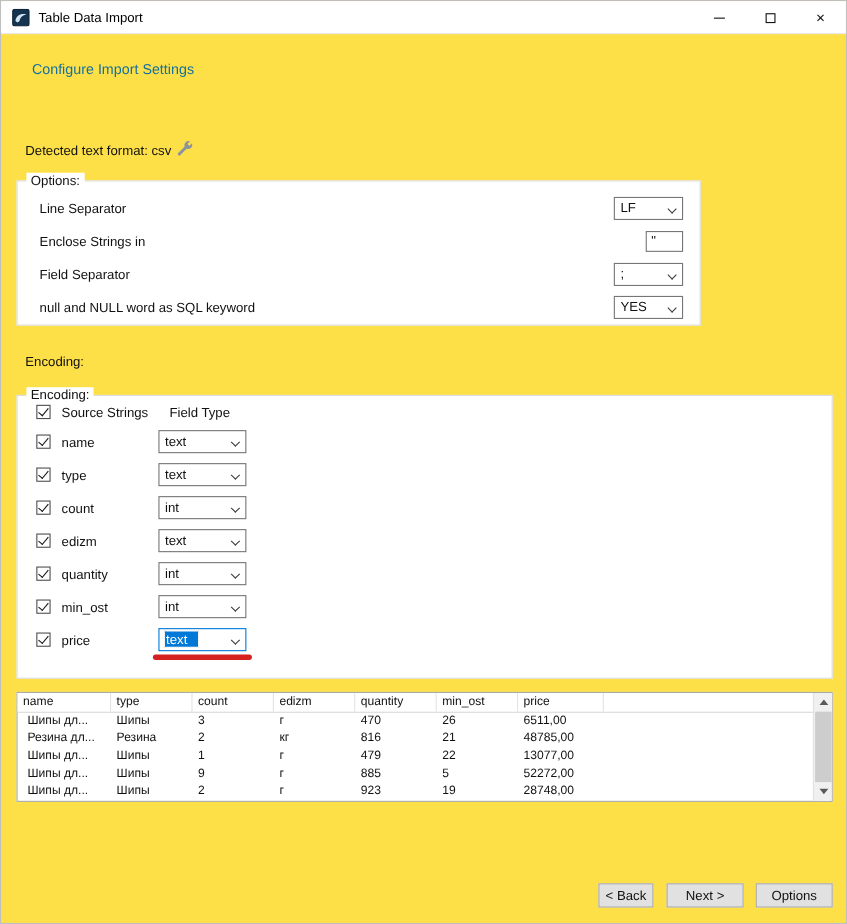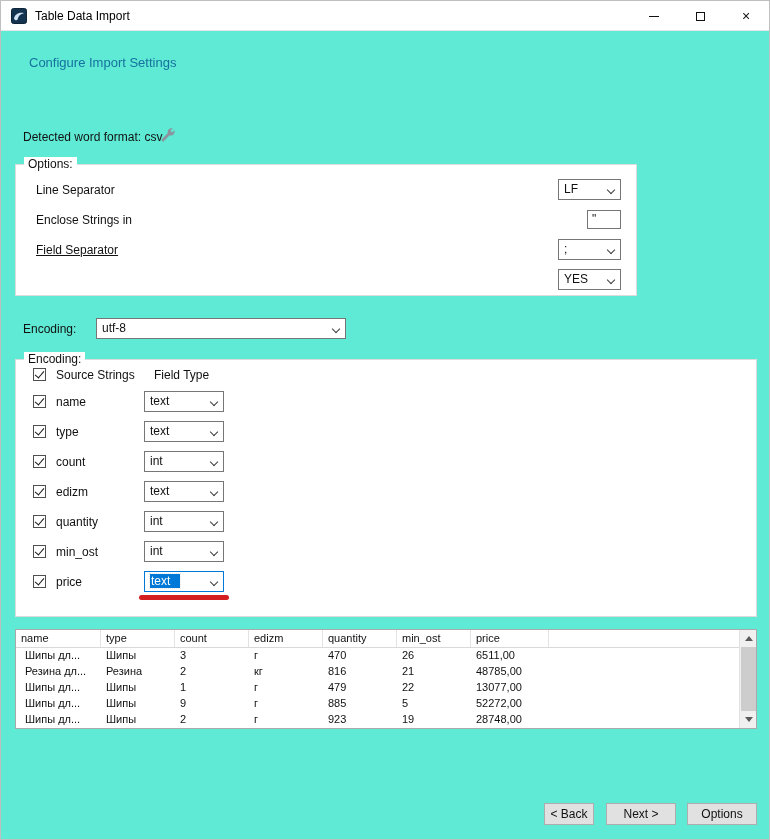--- a/index.html
+++ b/index.html
@@ -1,17 +1,17 @@
 <!DOCTYPE html>
 <html><head>
 <meta charset="utf-8">
 <style>
   html,body{margin:0;padding:0;background:#f0f0f0;}
   *{box-sizing:border-box;font-family:"Liberation Sans","DejaVu Sans",sans-serif;}
-  .window{position:relative;width:770px;height:840px;background:#5eead4;border:1px solid #bfbfbf;overflow:hidden;padding-left:40px;}
+  .window{position:relative;width:770px;height:840px;background:#fde047;border:1px solid #bfbfbf;overflow:hidden;padding-left:40px;}
 
   
   .titlebar{position:absolute;left:0;top:0;width:100%;height:30px;background:#ffffff;border-bottom:1px solid #e6e6e6;display:flex;align-items:center;}
   .app-icon{width:16px;height:16px;margin:0 8px 0 10px;flex:0 0 auto;}
   .title-text{font-size:12px;color:#000;}
   .win-controls{position:absolute;right:0;top:0;height:30px;display:flex;}
   .win-btn{width:46px;height:30px;display:flex;align-items:center;justify-content:center;cursor:default;}
   .glyph-min{width:10px;height:1px;background:#111;display:block;}
   .glyph-max{width:9px;height:9px;border:1px solid #111;display:block;}
   .glyph-close{font-size:14px;color:#111;line-height:1;}
@@ -90,21 +90,21 @@
         </div>
       <div class="win-btn">
           <span class="glyph-close">×</span>
         </div>
     </div>
   </div>
 
   <div class="heading">Configure Import Settings</div>
 
   <div class="detected">
-    <span>Detected word format:</span>
+    <span>Detected text format:</span>
     <span>csv</span>
   </div>
   <span class="wrench">
     <svg width="18" height="18" viewBox="0 0 18 18">
       <path d="M15.6 4.2 a4 4 0 0 1-4.9 5.1 L5 15 a1.4 1.4 0 0 1-2-2 l5.7-5.7 a4 4 0 0 1 5.1-4.9 L11.4 4.8 l1.8 1.8 z" fill="#8d939c"></path>
     </svg>
   </span>
 
   <div class="groupbox" style="left:14px;top:163px;width:622px;height:132px;">
     <span class="group-label">Options:</span>
@@ -113,37 +113,34 @@
     <div class="select" style="top:14px;right:15px;width:63px;">
       <span>LF</span>
       <i class="chev"></i>
     </div>
 
     <span class="opt-label" style="top:48px;">Enclose Strings in</span>
     <div class="textbox" style="top:45px;right:15px;width:34px;">
       <span>"</span>
     </div>
 
-    <span class="opt-label" style="top:78px;text-decoration:underline;">Field Separator</span>
+    <span class="opt-label" style="top:78px;">Field Separator</span>
     <div class="select" style="top:74px;right:15px;width:63px;">
       <span>;</span>
       <i class="chev"></i>
     </div>
 
+    <span class="opt-label" style="top:108px;">null and NULL word as SQL keyword</span>
     <div class="select" style="top:104px;right:15px;width:63px;">
       <span>YES</span>
       <i class="chev"></i>
     </div>
   </div>
 
   <span class="opt-label" style="left:22px;top:321px;">Encoding:</span>
-  <div class="select" style="left:95px;top:317px;width:250px;">
-    <span>utf-8</span>
-    <i class="chev"></i>
-  </div>
 
   <div class="groupbox" style="left:14px;top:358px;width:742px;height:258px;">
     <span class="group-label">Encoding:</span>
 
     <span class="checkbox" style="left:17px;top:8px;"></span>
     <span class="hdr-label" style="left:40px;top:8px;">Source Strings</span>
     <span class="hdr-label" style="left:138px;top:8px;">Field Type</span>
 
     <div class="col-row" style="top:30px;">
       <span class="checkbox" style="left:17px;top:5px;"></span>

